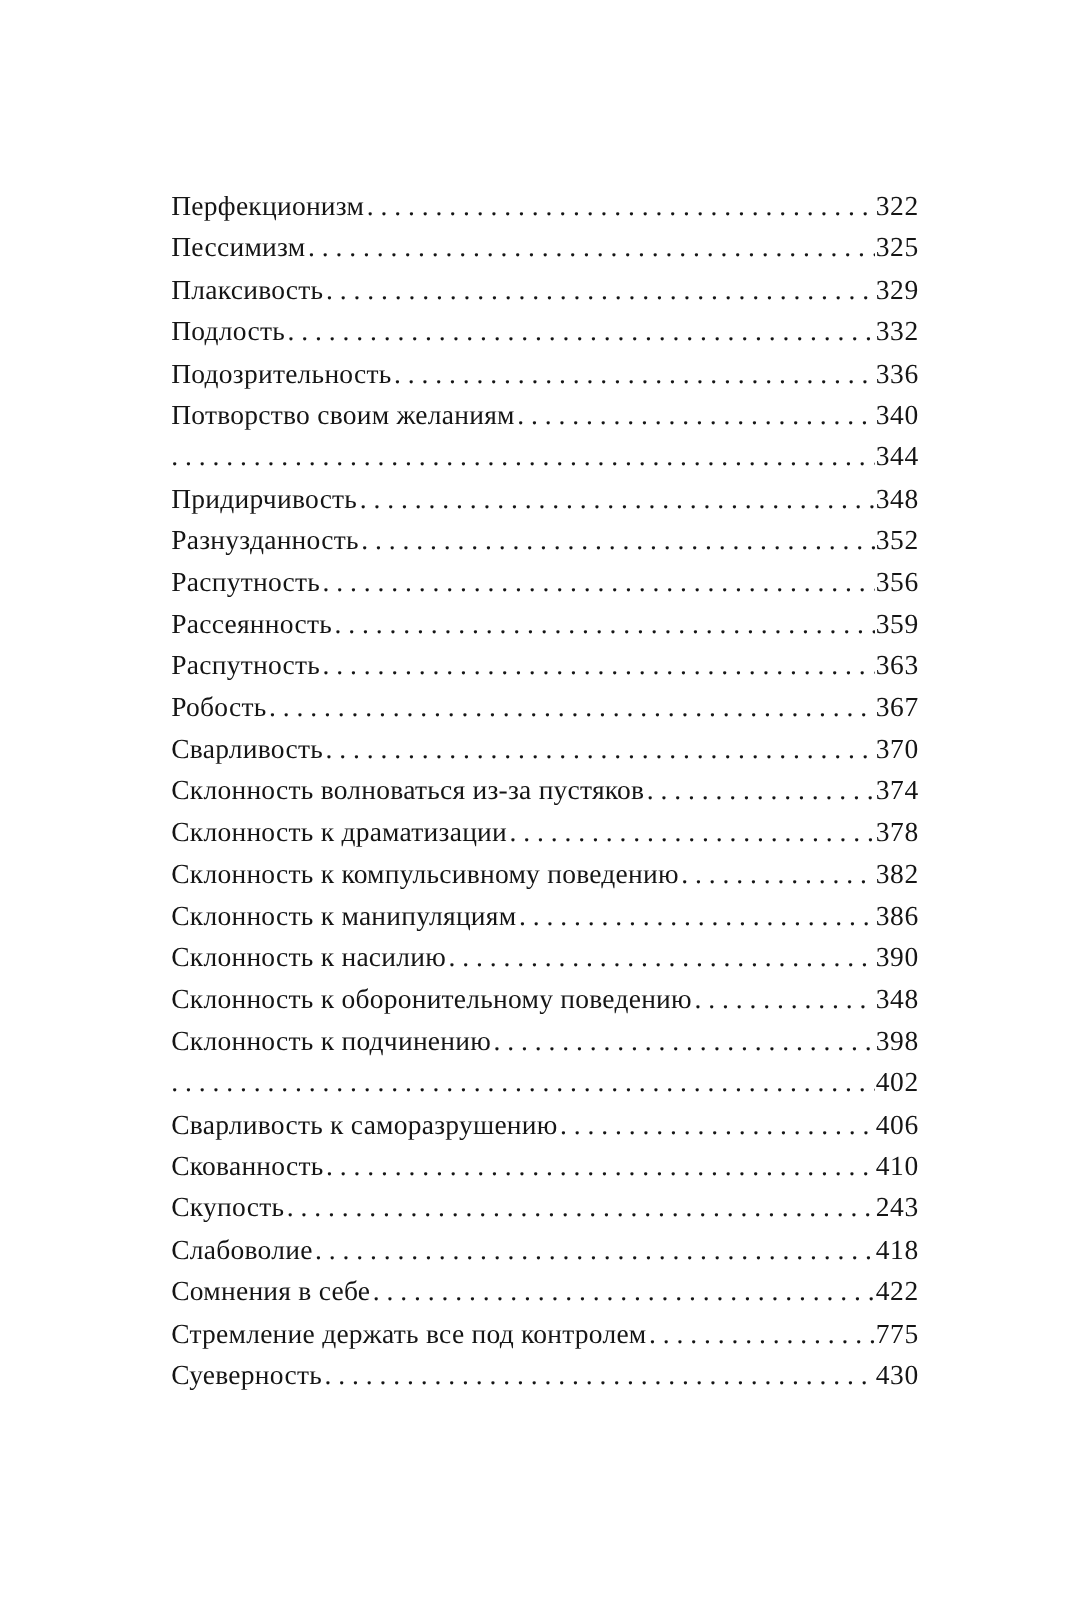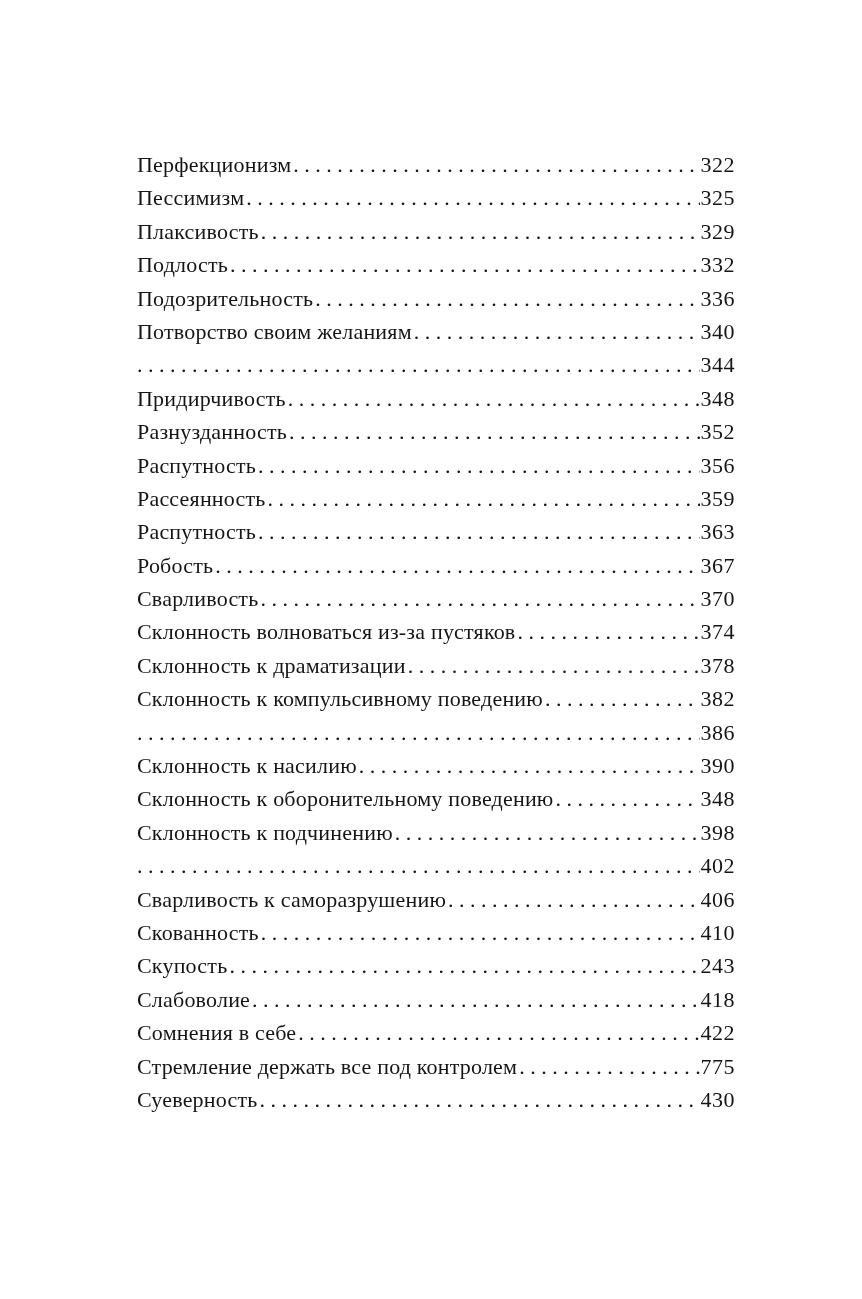--- a/index.html
+++ b/index.html
@@ -132,20 +132,21 @@
     <span class="toc-title">Склонность к драматизации</span>
     <span class="toc-leader" aria-hidden="true">............................................................................................................................................</span>
     <span class="toc-page">378</span>
   </div>
       <div class="toc-row">
     <span class="toc-title">Склонность к компульсивному поведению</span>
     <span class="toc-leader" aria-hidden="true">............................................................................................................................................</span>
     <span class="toc-page">382</span>
   </div>
       <div class="toc-row">
+    <span class="toc-title">Склонность к манипуляциям</span>
     <span class="toc-leader" aria-hidden="true">............................................................................................................................................</span>
     <span class="toc-page">386</span>
   </div>
       <div class="toc-row">
     <span class="toc-title">Склонность к насилию</span>
     <span class="toc-leader" aria-hidden="true">............................................................................................................................................</span>
     <span class="toc-page">390</span>
   </div>
       <div class="toc-row">
     <span class="toc-title">Склонность к оборонительному поведению</span>

